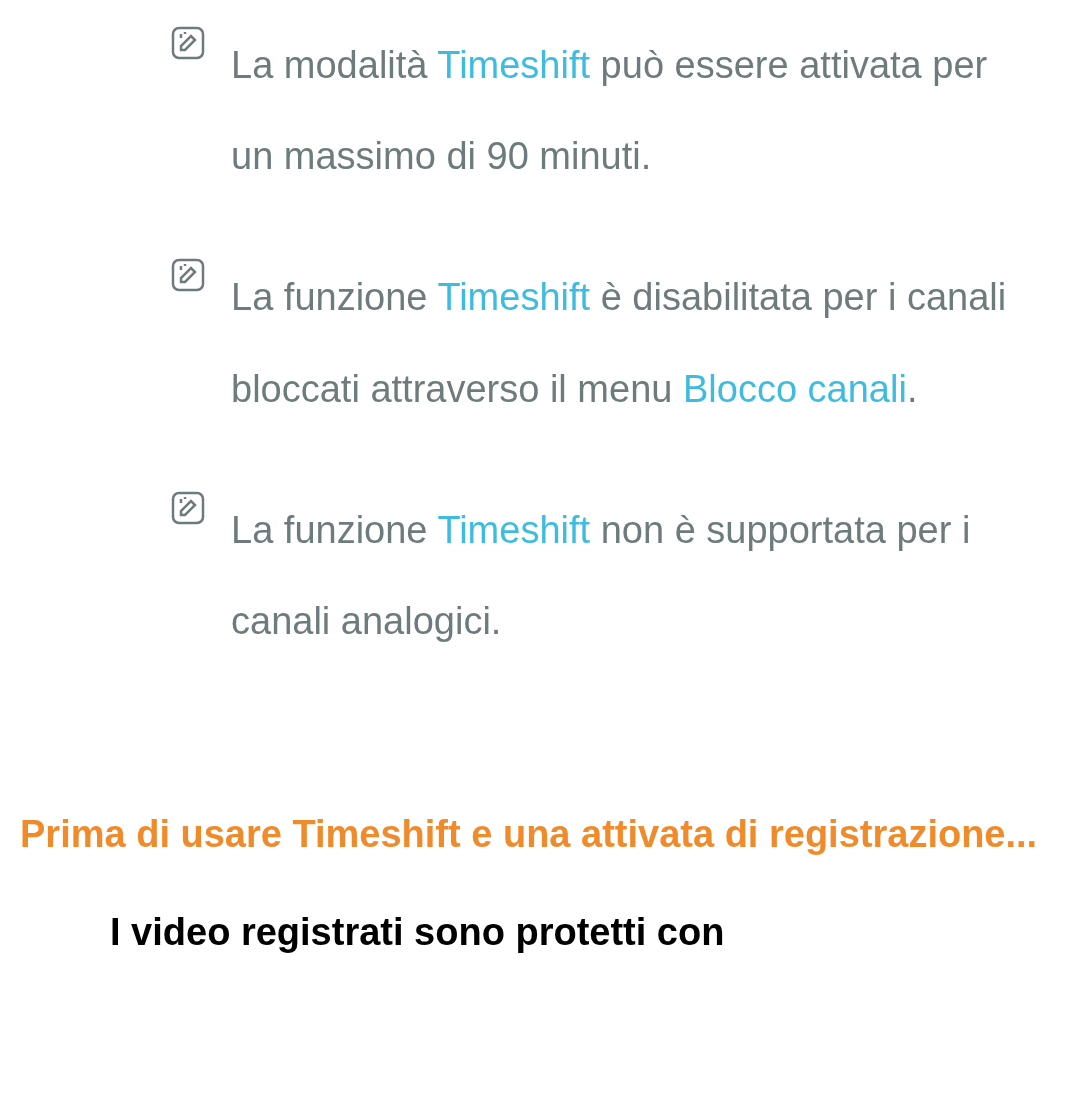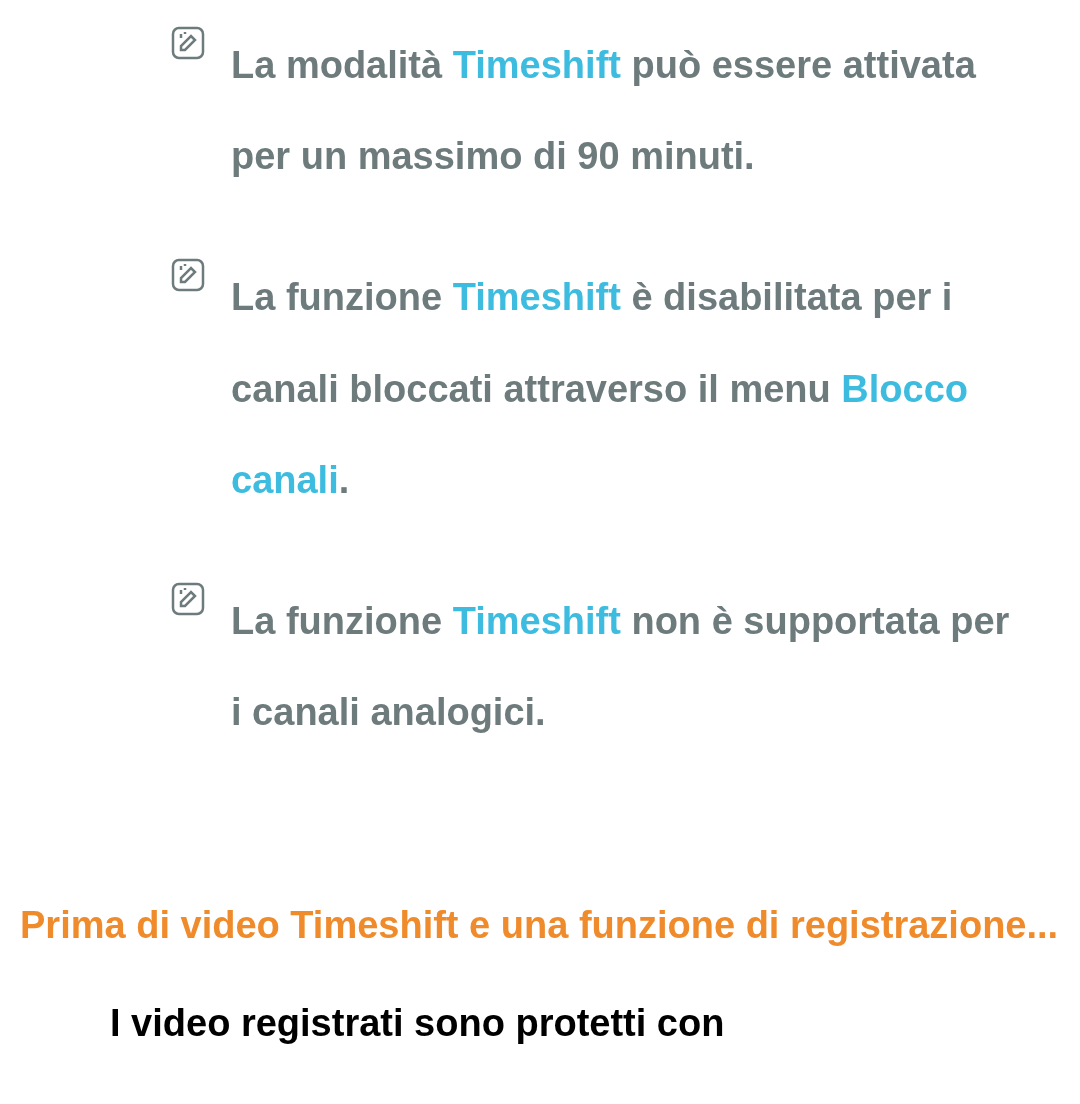--- a/index.html
+++ b/index.html
@@ -27,21 +27,21 @@
       flex-shrink: 0;
       width: 36px;
       height: 36px;
       margin-right: 25px;
       margin-top: 5px;
     }
     .note-text {
       font-size: 38px;
       line-height: 2.4;
       color: #6e7b7d;
-      font-weight: 700;
+      font-weight: 400;
       flex: 1;
     }
     .highlight-blue {
       color: #3dbce0;
     }
     .section-heading {
       font-size: 38px;
       line-height: 2.5;
       color: #f08b2c;
       font-weight: 600;
@@ -87,15 +87,15 @@
       <div class="note-icon"><svg class="pencil-icon-svg" viewBox="0 0 36 36" width="36" height="36">
   <rect x="3" y="3" width="30" height="30" rx="6" ry="6"></rect>
   <path d="M 11 25 L 11 21 L 21 11 L 25 15 L 15 25 L 11 25 Z"></path>
   <line x1="11" y1="13" x2="11" y2="9"></line>
   <line x1="15" y1="9" x2="15" y2="7"></line>
 </svg></div>
       <div class="note-text"><span>La funzione </span><span class="highlight-blue">Timeshift</span><span> non è supportata per i canali analogici.</span></div>
     </div>
   </div>
 
-<div class="section-heading">Prima di video Timeshift e una funzione di registrazione...</div>
+<div class="section-heading">Prima di usare Timeshift e una attivata di registrazione...</div>
 
 <div class="body-text">I video registrati sono protetti con</div>
 
 </body></html>

